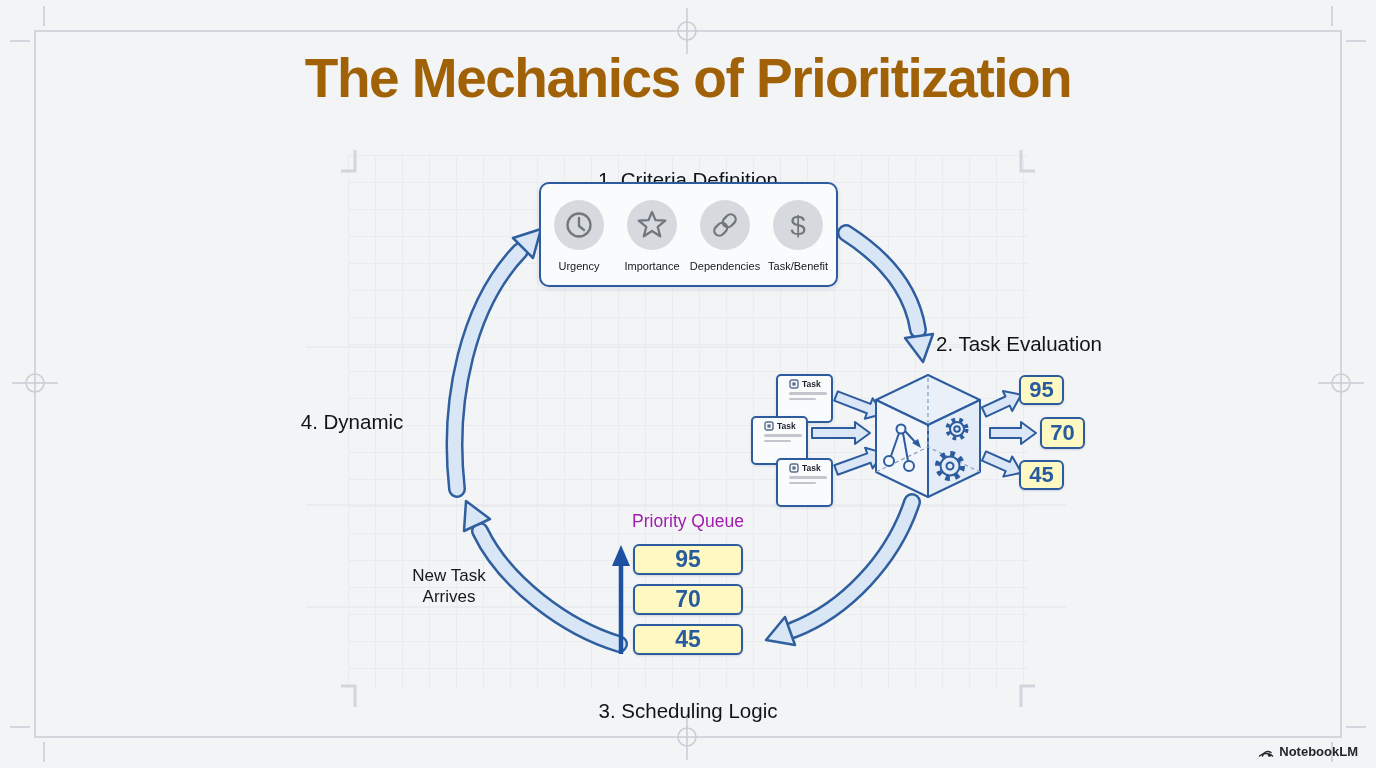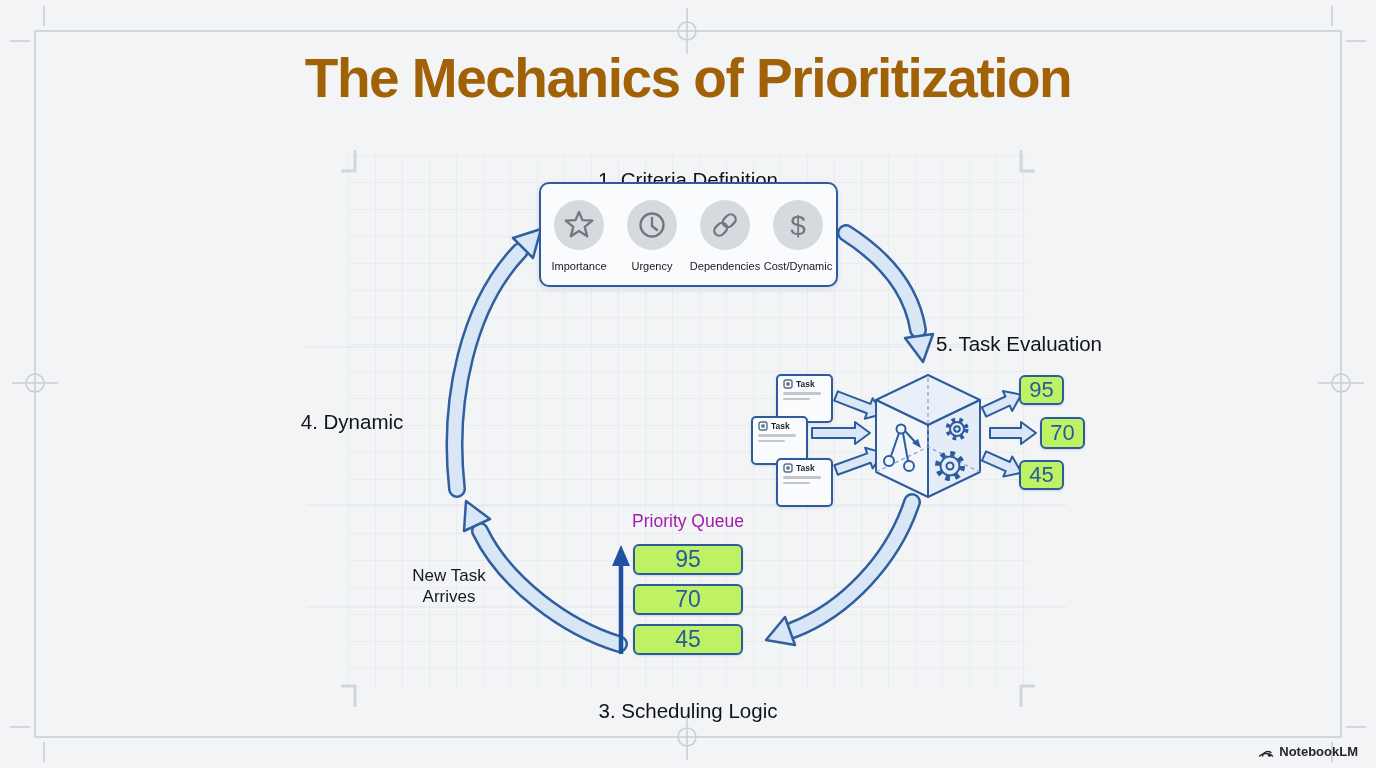--- a/index.html
+++ b/index.html
@@ -37,33 +37,33 @@
   }
   .criterion{display:flex;flex-direction:column;align-items:center;width:52px;}
   .criterion .bubble{
     width:50px;height:50px;border-radius:50%;background:#d6d9de;
     display:flex;align-items:center;justify-content:center;
   }
   .criterion .c-label{font-size:11px;margin-top:10px;white-space:nowrap;color:#16181c;}
   
   .task-card{
     width:57px;height:49px;box-sizing:border-box;background:#fafbfd;
-    border:2px solid #2d5c9e;border-radius:5px;padding:3px 5px 0 5px;
+    border:2px solid #2d5c9e;border-radius:5px;padding:3px 5px 0 11px;
     box-shadow:0 1px 3px rgba(40,60,100,.15);
   }
   .task-card .tc-head{display:flex;align-items:center;gap:3px;}
   .task-card .tc-title{font-size:8.5px;font-weight:700;color:#1c2430;}
   .tc-line{height:2.5px;background:#c3c7cd;border-radius:2px;margin-top:3px;}
   .tc-line.l1{width:38px;}
   .tc-line.l2{width:27px;}
   
   .num-box{
-    box-sizing:border-box;background:#bef264;border:2px solid #2d5c9e;border-radius:6px;
+    box-sizing:border-box;background:#fef9c3;border:2px solid #2d5c9e;border-radius:6px;
     display:flex;align-items:center;justify-content:center;
-    font-weight:400;color:#275a9e;box-shadow:0 1px 2px rgba(40,60,100,.18);
+    font-weight:700;color:#275a9e;box-shadow:0 1px 2px rgba(40,60,100,.18);
   }
   .score{width:45px;height:30px;font-size:22px;}
   .queue-item{width:110px;height:31px;font-size:23px;}
   #queue-title{left:0;right:0;top:511px;text-align:center;font-size:17.5px;font-weight:500;color:#a21caf;}
   #new-task{left:379px;top:566px;width:140px;text-align:center;font-size:17px;line-height:20.5px;font-weight:500;color:#15181d;}
   #step4{left:242px;top:409px;width:220px;text-align:center;line-height:25.5px;}
   #footer{
     right:18px;top:744px;display:flex;align-items:center;gap:5px;
     font-size:13px;font-weight:600;color:#24262b;
   }
@@ -191,58 +191,58 @@
     </g>
   </svg>
 
   <div id="title" class="abs html-layer">The Mechanics of Prioritization</div>
 
   <div class="abs html-layer step-label center-text" style="top:148px;">1. Criteria Definition</div>
 
   <div id="criteria-box" class="abs html-layer">
     <div class="criterion">
       <div class="bubble">
-        <svg width="34" height="34" viewBox="-17 -17 34 34" fill="none" stroke="#72767e" stroke-width="2.3" stroke-linejoin="round">
-          <path d="M0,-13 L3.5,-4.9 L13.3,-4.3 L5.7,1.9 L8.2,11.3 L0,6 L-8.2,11.3 L-5.7,1.9 L-13.3,-4.3 L-3.5,-4.9 Z"></path>
-        </svg>
-      </div>
-      <div class="c-label">Importance</div>
-    </div>
-    <div class="criterion">
-      <div class="bubble">
         <svg width="34" height="34" viewBox="-17 -17 34 34" fill="none" stroke="#72767e" stroke-width="2.3" stroke-linecap="round">
           <circle cx="0" cy="0" r="11.5"></circle>
             <line x1="0" y1="1" x2="0" y2="-7"></line>
             <line x1="0" y1="1" x2="5" y2="5"></line>
         </svg>
       </div>
       <div class="c-label">Urgency</div>
+    </div>
+    <div class="criterion">
+      <div class="bubble">
+        <svg width="34" height="34" viewBox="-17 -17 34 34" fill="none" stroke="#72767e" stroke-width="2.3" stroke-linejoin="round">
+          <path d="M0,-13 L3.5,-4.9 L13.3,-4.3 L5.7,1.9 L8.2,11.3 L0,6 L-8.2,11.3 L-5.7,1.9 L-13.3,-4.3 L-3.5,-4.9 Z"></path>
+        </svg>
+      </div>
+      <div class="c-label">Importance</div>
     </div>
     <div class="criterion">
       <div class="bubble">
         <svg width="34" height="34" viewBox="-17 -17 34 34" fill="none" stroke="#72767e" stroke-width="2.3">
           <g transform="rotate(-45)">
             <rect x="-13" y="-5" width="14" height="10" rx="5"></rect>
             <rect x="-1" y="-5" width="14" height="10" rx="5"></rect>
           </g>
         </svg>
       </div>
       <div class="c-label">Dependencies</div>
     </div>
     <div class="criterion">
       <div class="bubble">
         <svg width="34" height="34" viewBox="-17 -17 34 34">
           <text x="0" y="10" text-anchor="middle" font-size="28" fill="#72767e" font-family="Liberation Sans, sans-serif">$</text>
         </svg>
       </div>
-      <div class="c-label">Cost/Dynamic</div>
-    </div>
-  </div>
-
-  <div class="abs html-layer step-label" style="left:936px;top:332px;">5. Task Evaluation</div>
+      <div class="c-label">Task/Benefit</div>
+    </div>
+  </div>
+
+  <div class="abs html-layer step-label" style="left:936px;top:332px;">2. Task Evaluation</div>
 
   <div class="abs html-layer task-card" style="left:776px;top:374px;">
     <div class="tc-head">
       <svg width="10" height="10" viewBox="0 0 10 10">
           <rect x="1" y="1" width="8" height="8" rx="2" fill="none" stroke="#5a6e8c" stroke-width="1.4"></rect>
           <rect x="3.4" y="3.4" width="3.2" height="3.2" fill="#5a6e8c"></rect>
         </svg>
       <span class="tc-title">Task</span>
     </div>
     <div class="tc-line l1"></div>

